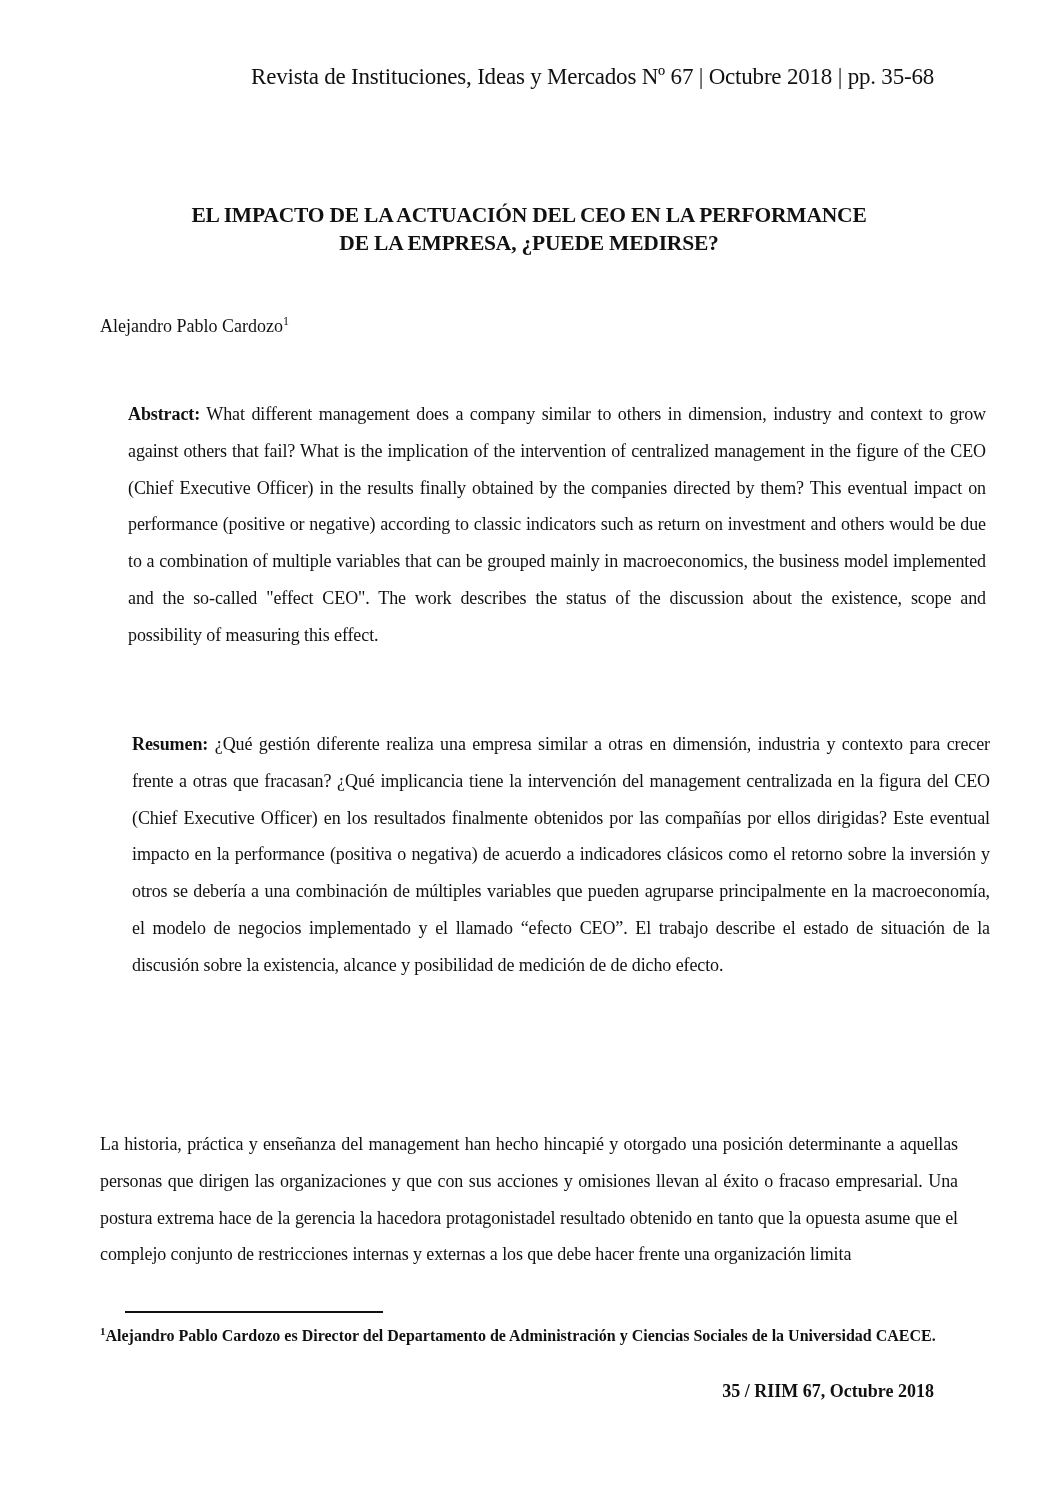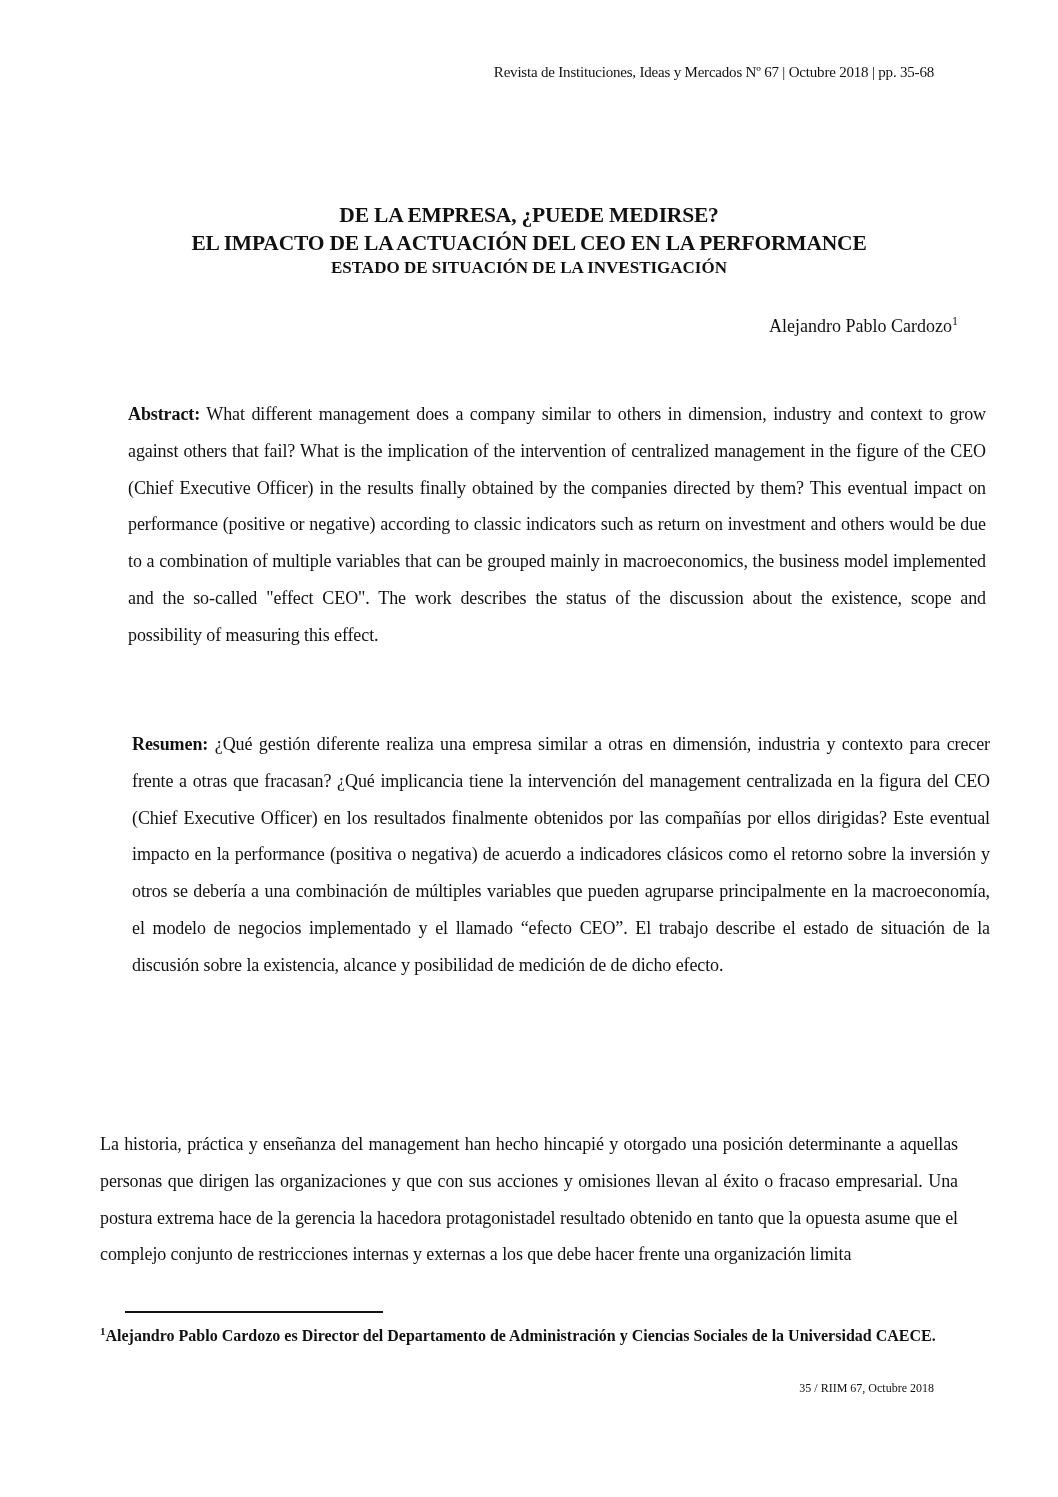--- a/index.html
+++ b/index.html
@@ -1,43 +1,42 @@
 <!DOCTYPE html>
 <html><head>
 <meta charset="utf-8">
 <style>
   html, body { margin: 0; padding: 0; background: #ffffff; }
   body { width: 1058px; height: 1497px; position: relative; overflow: hidden;
          font-family: "Liberation Serif", "DejaVu Serif", serif; color: #111; }
-  .header { position: absolute; top: 64px; right: 124px; font-size: 15px; letter-spacing: -0.2px; }
+  .header { position: absolute; top: 64px; right: 124px; font-size: 23px; letter-spacing: -0.2px; }
   .title-block { position: absolute; top: 201px; left: 100px; width: 858px; text-align: center; font-weight: bold; }
   .title-line { font-size: 21.5px; line-height: 28px; letter-spacing: -0.2px; }
   .subtitle { font-size: 17px; line-height: 22px; margin-top: 0px; }
-  .author { position: absolute; top: 314px; left: 100px; width: 858px; text-align: right; font-size: 18px; }
+  .author { position: absolute; top: 314px; left: 100px; width: 858px; text-align: left; font-size: 18px; }
   .author sup { font-size: 12px; vertical-align: 7px; }
   .para { position: absolute; left: 100px; width: 858px; font-size: 18px; line-height: 36.8px;
           text-align: justify; letter-spacing: -0.1px; }
   .para b { font-weight: bold; }
   #abstract { top: 396px; margin-left: 28px; }
   #resumen { top: 726px; margin-left: 32px; }
   #body1 { top: 1126px; }
   .fn-rule { position: absolute; top: 1311px; left: 125px; width: 258px; height: 1.5px; background: #111; }
   .footnote { position: absolute; top: 1321px; left: 100px; width: 858px; font-size: 16px; line-height: 20px; text-align: justify; font-weight: bold; }
   .footnote sup { font-size: 11px; vertical-align: 6px; }
-  .pagefoot { position: absolute; top: 1381px; right: 124px; font-size: 12px; }
+  .pagefoot { position: absolute; top: 1381px; right: 124px; font-size: 18px; font-weight: bold; }
 </style>
 </head>
 <body>
 
 <div class="header">Revista de Instituciones, Ideas y Mercados Nº 67 | Octubre 2018 | pp. 35-68</div>
 
 <div class="title-block">
+  <div class="title-line">EL IMPACTO DE LA ACTUACIÓN DEL CEO EN LA PERFORMANCE</div>
   <div class="title-line">DE LA EMPRESA, ¿PUEDE MEDIRSE?</div>
-  <div class="title-line">EL IMPACTO DE LA ACTUACIÓN DEL CEO EN LA PERFORMANCE</div>
-  <div class="subtitle">ESTADO DE SITUACIÓN DE LA INVESTIGACIÓN</div>
 </div>
 
 <div class="author">
   <span>Alejandro Pablo Cardozo</span><sup>1</sup>
 </div>
 
 <div class="para" id="abstract">
   <b>Abstract:</b><span> What different management does a company similar to others in dimension, industry and context to grow against others that fail? What is the implication of the intervention of centralized management in the figure of the CEO (Chief Executive Officer) in the results finally obtained by the companies directed by them? This eventual impact on performance (positive or negative) according to classic indicators such as return on investment and others would be due to a combination of multiple variables that can be grouped mainly in macroeconomics, the business model implemented and the so-called "effect CEO". The work describes the status of the discussion about the existence, scope and possibility of measuring this effect.</span>
 </div>
 

